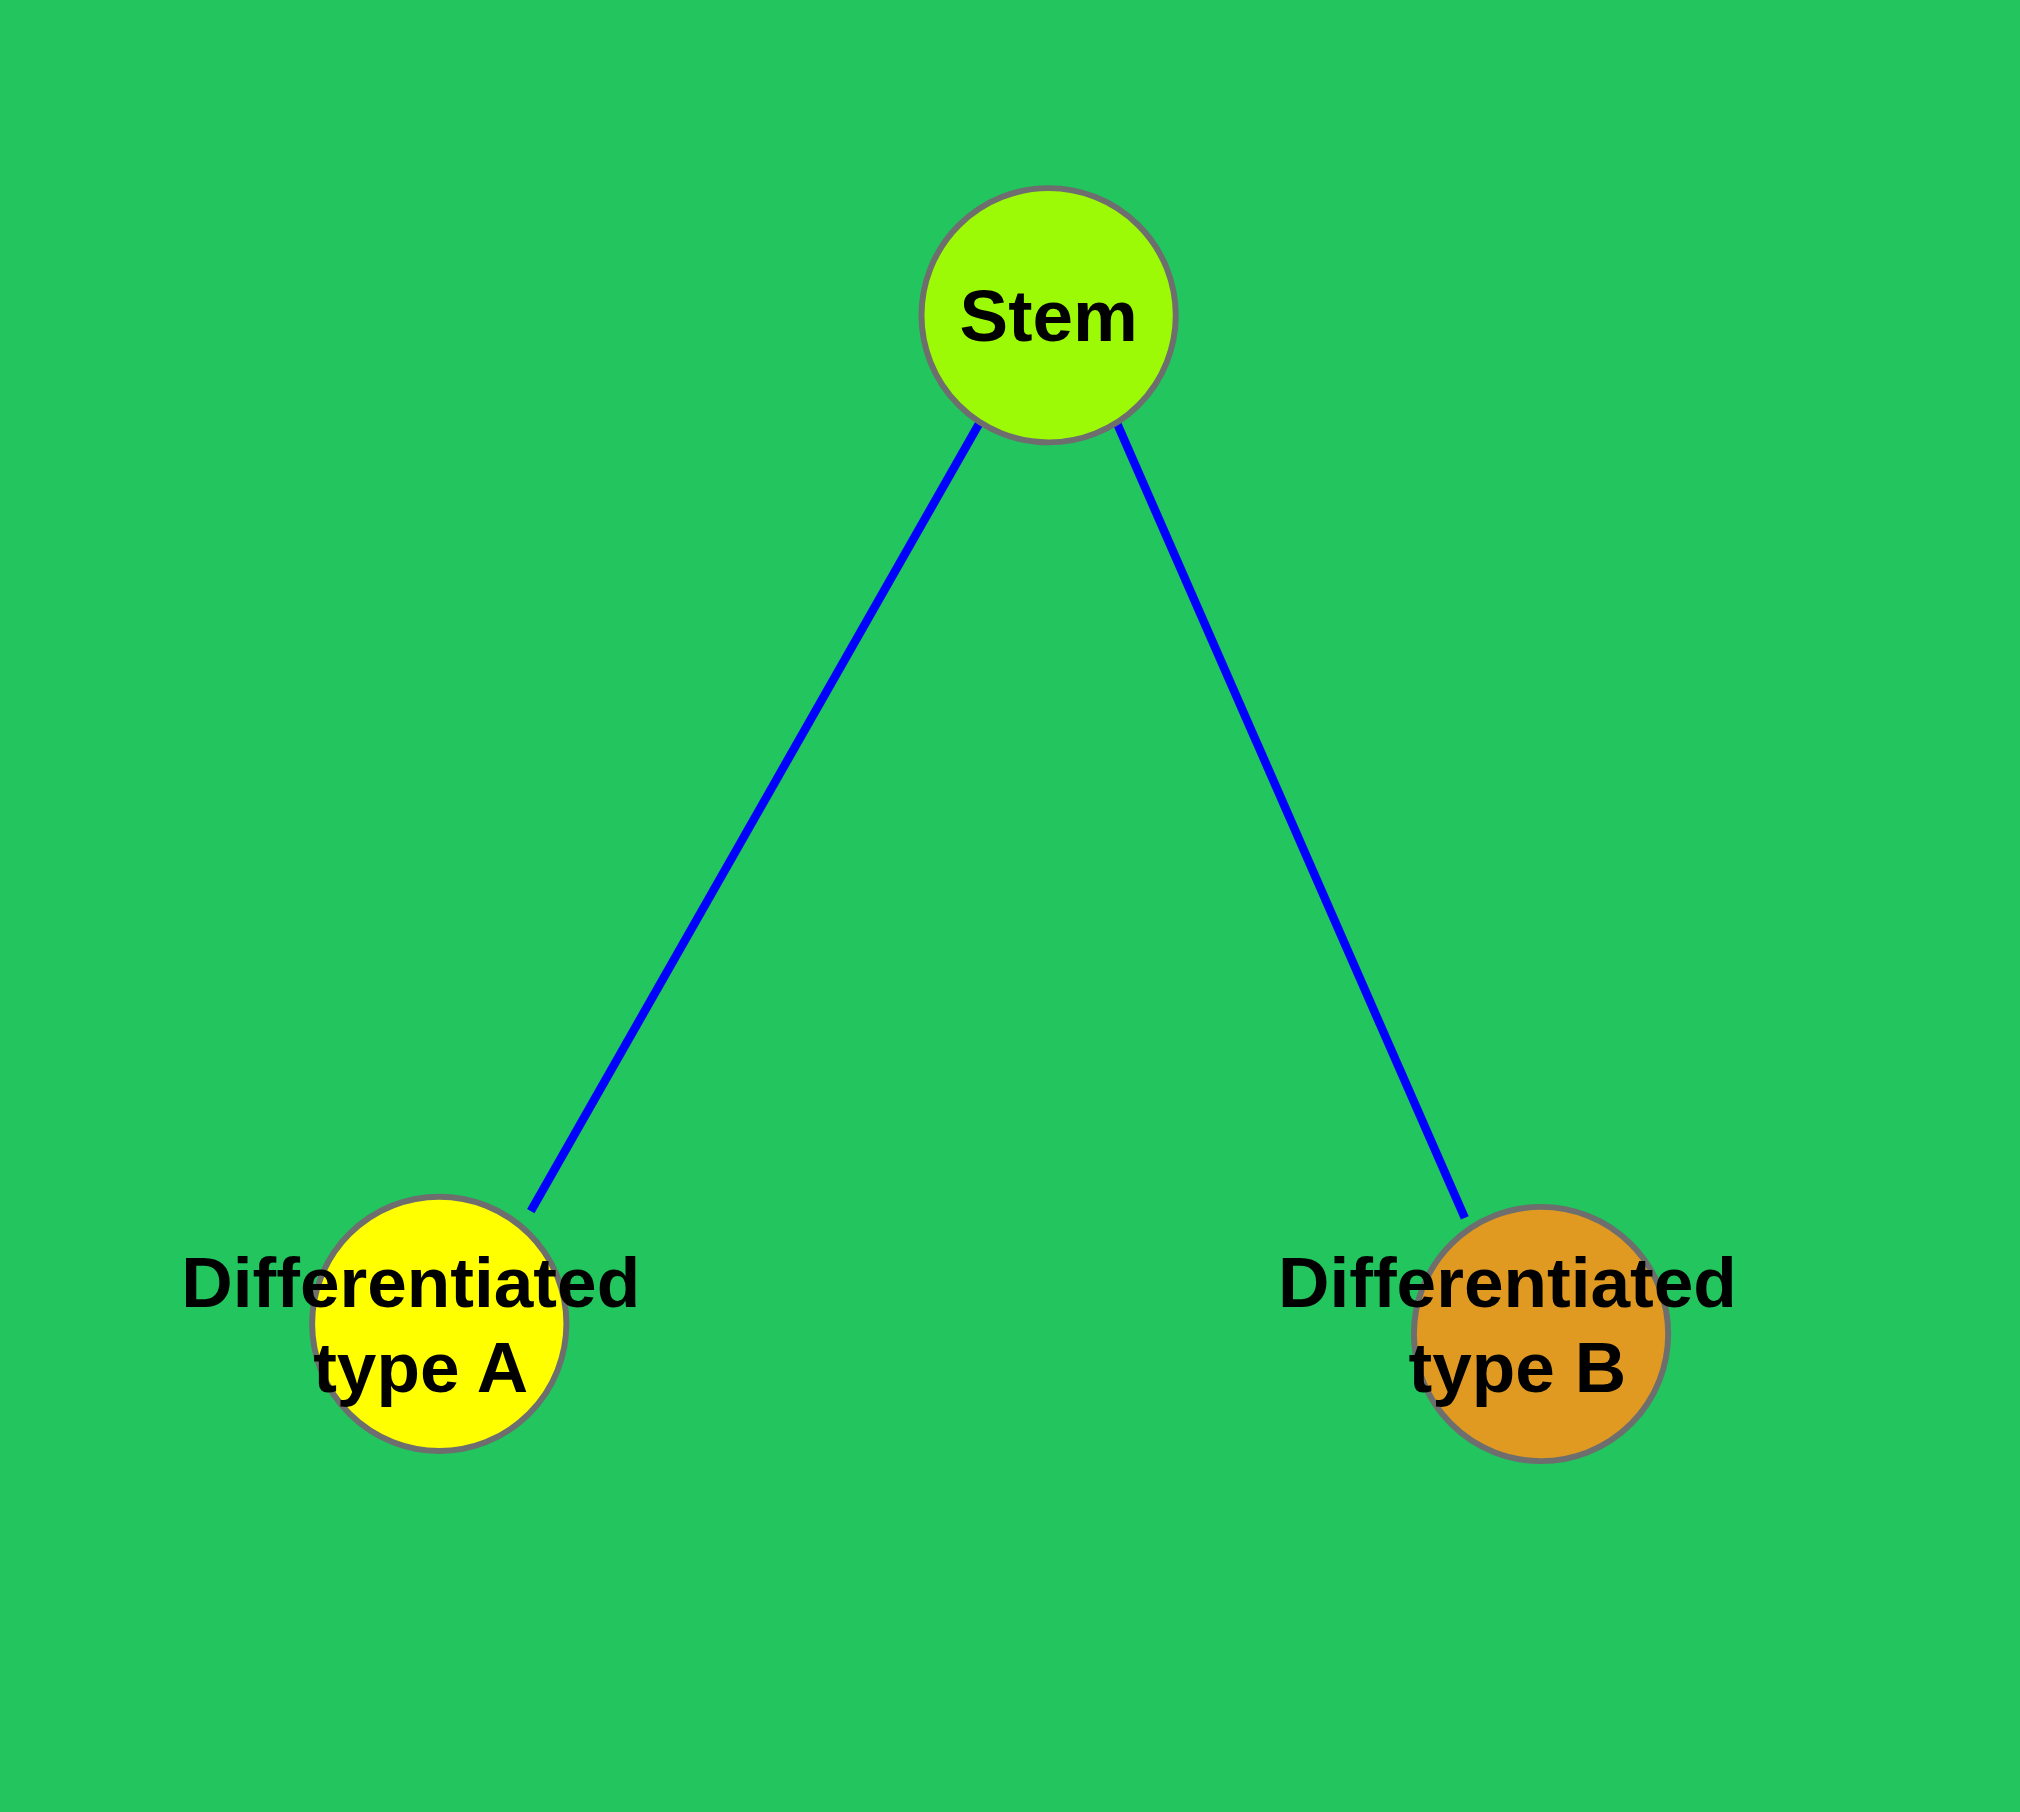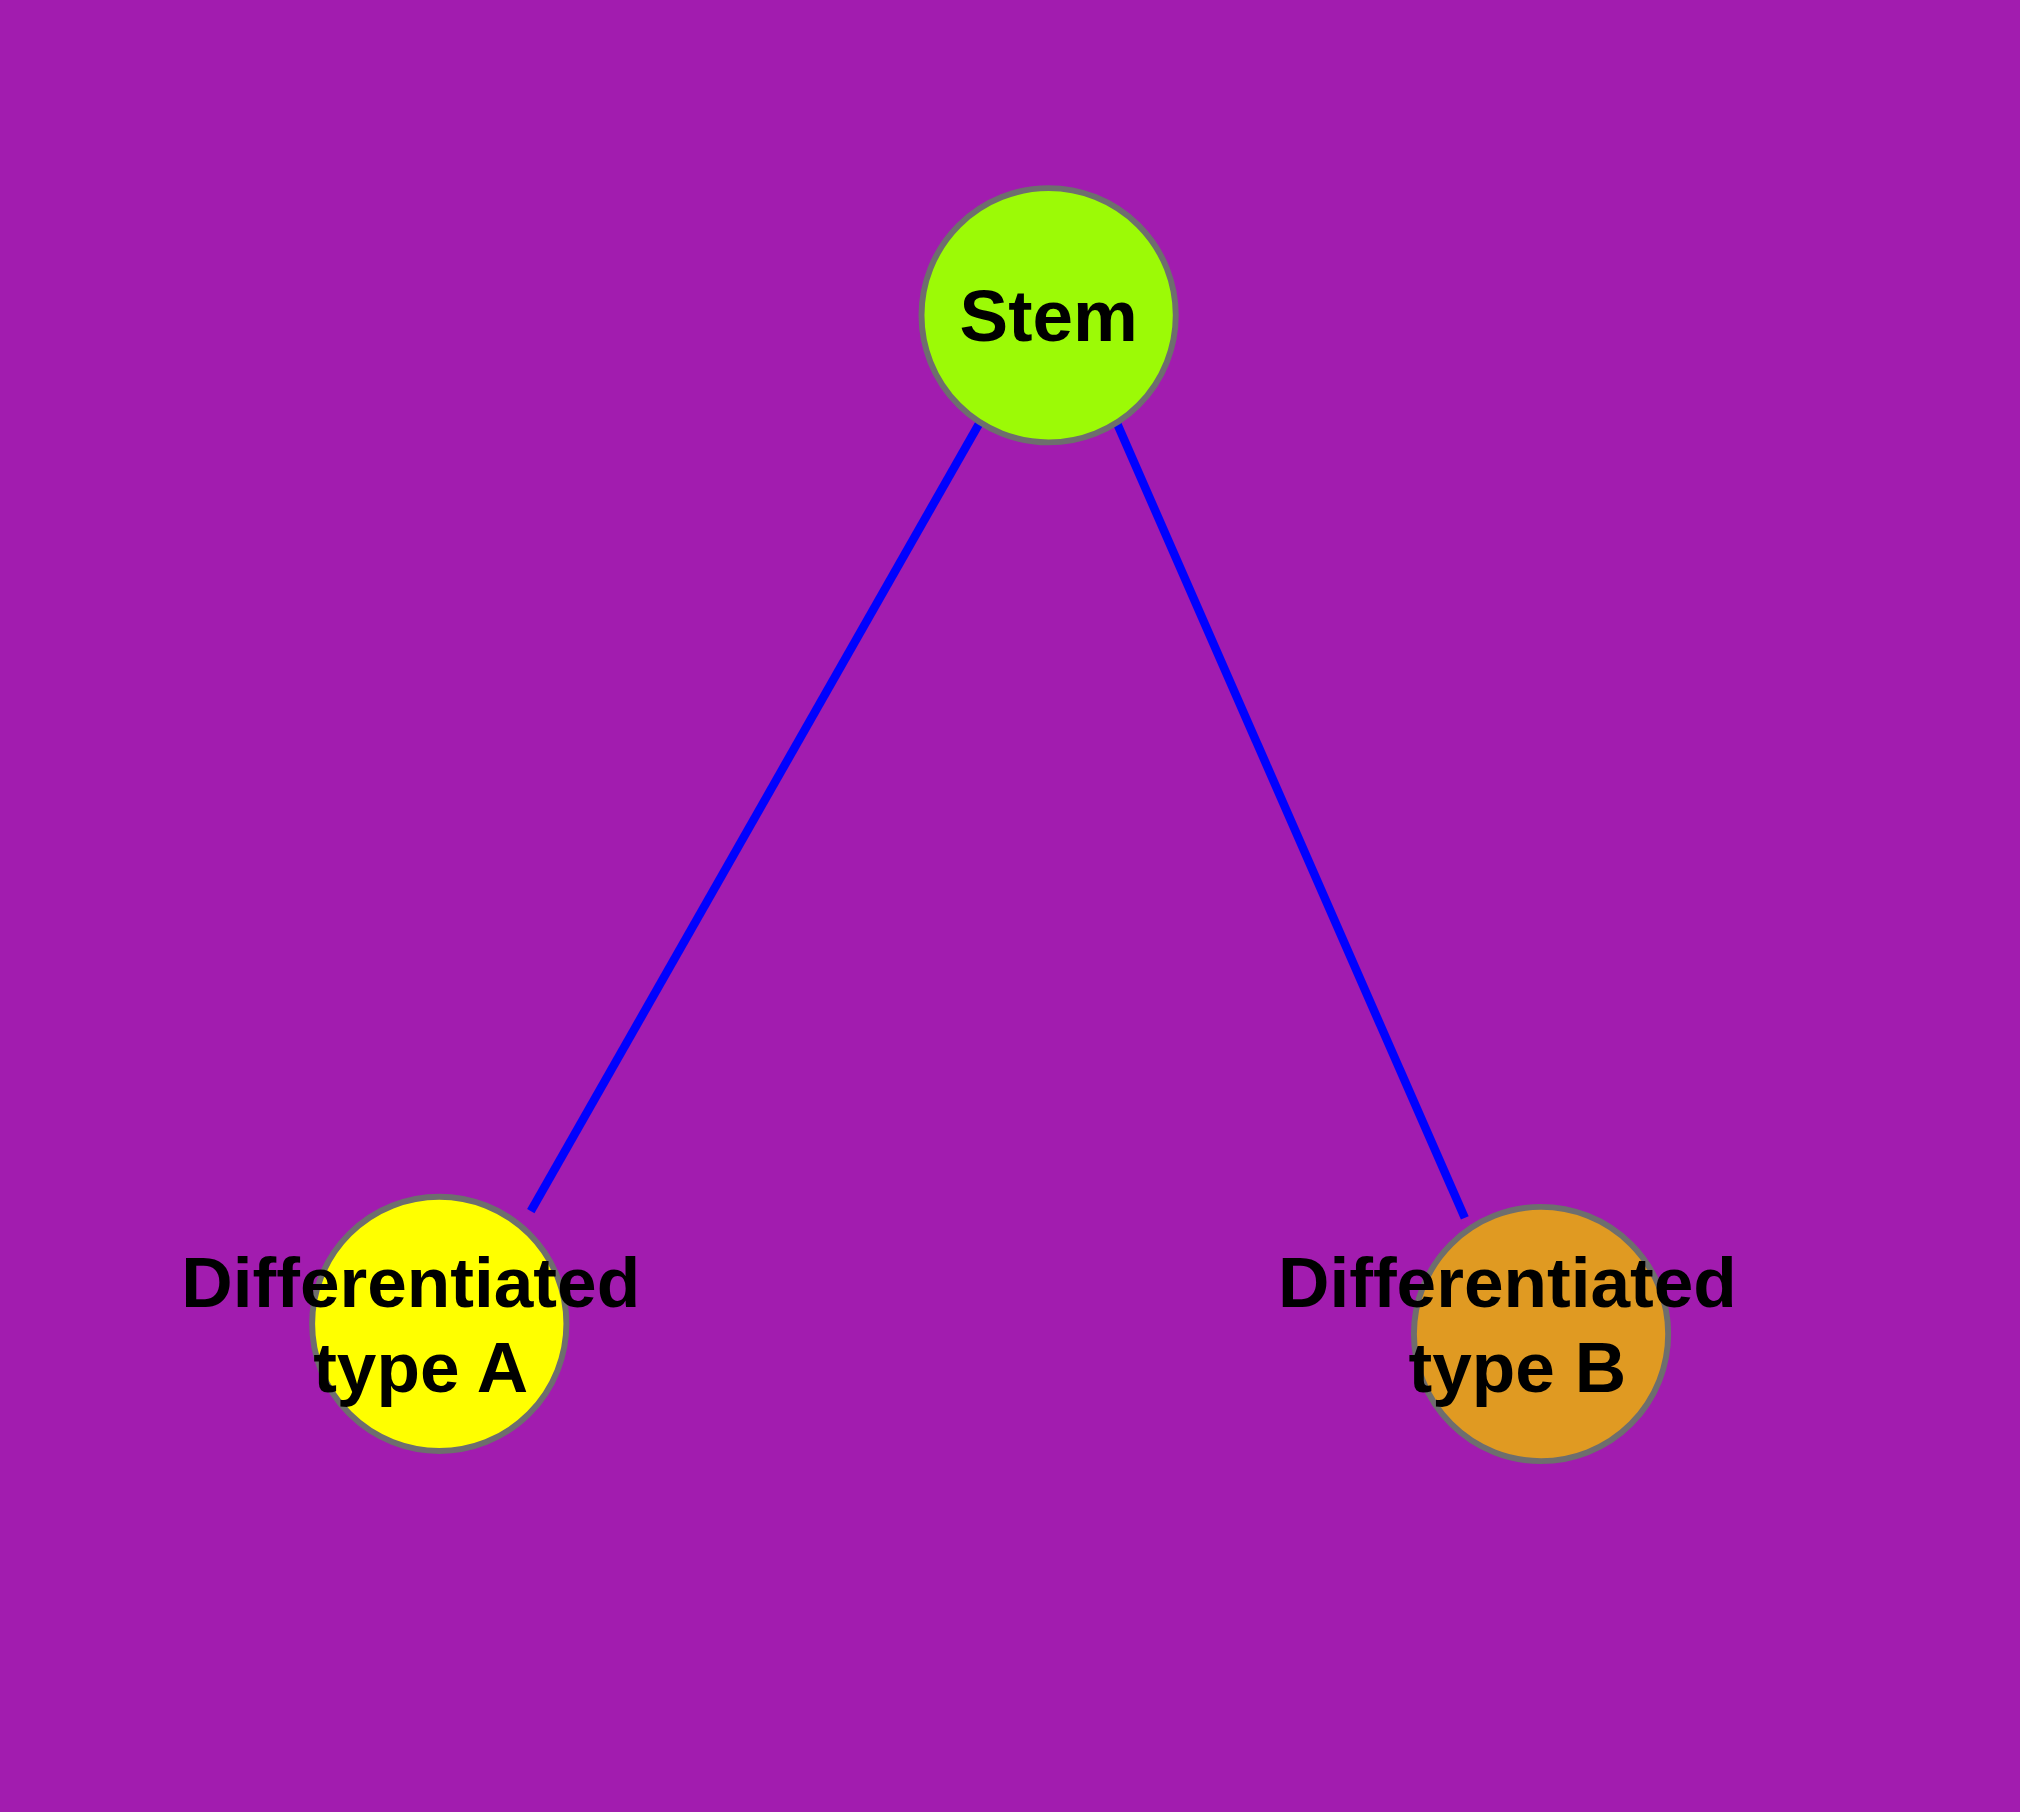--- a/index.html
+++ b/index.html
@@ -8,21 +8,21 @@
     background: #ffffff;
   }
   body {
     font-family: "Liberation Sans", sans-serif;
   }
   #canvas {
     position: relative;
     width: 2021px;
     height: 1812px;
     overflow: hidden;
-    background: #a21caf;
+    background: #22c55e;
   }
   #graph-svg {
     position: absolute;
     left: 0;
     top: 0;
     width: 2021px;
     height: 1812px;
     display: block;
   }
   .node-circle {

